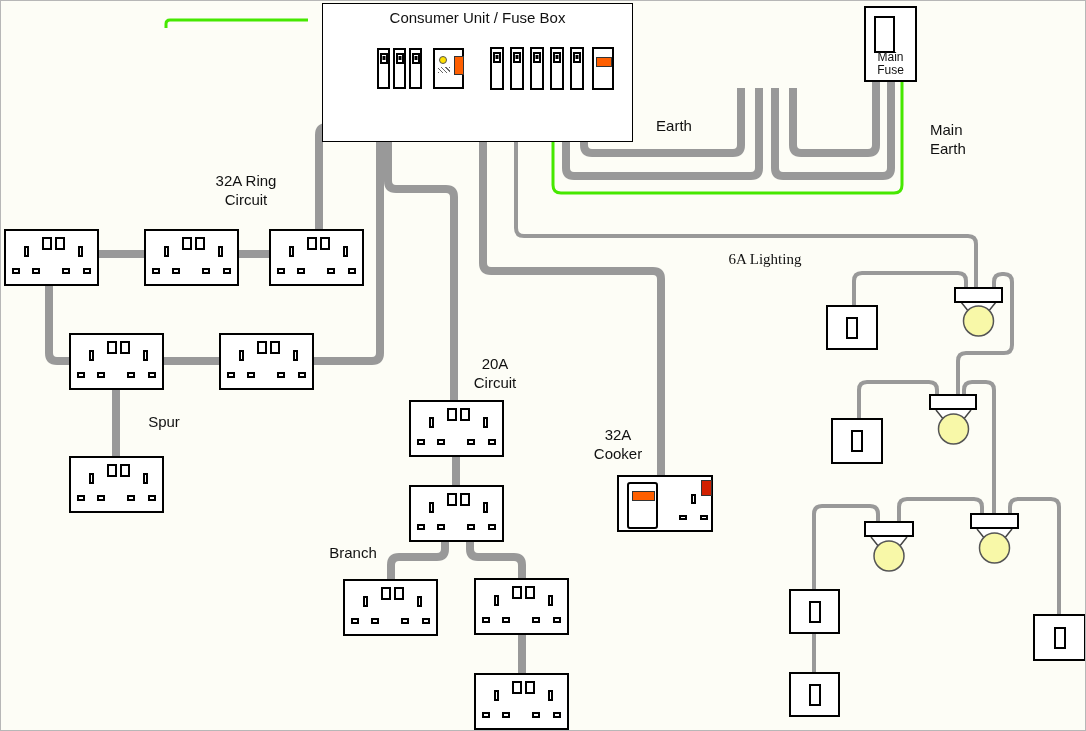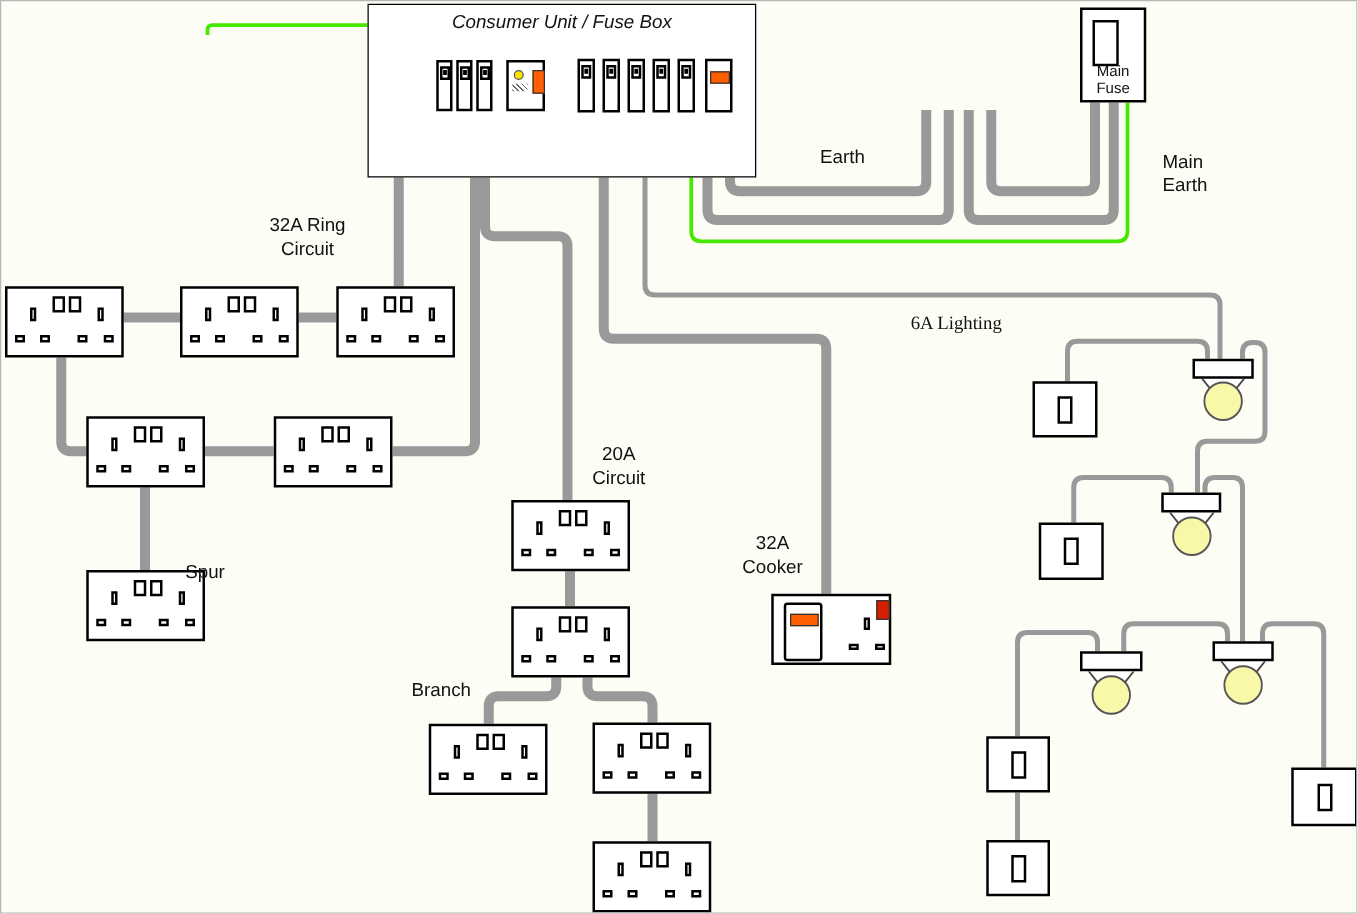--- a/index.html
+++ b/index.html
@@ -110,21 +110,21 @@
     <path class="lampholder" d="M960 301 L968 311 H987 L995 301"></path>
     <circle class="bulb" cx="977.5" cy="320" r="15"></circle>
     <path class="lampholder" d="M935 409 L943 419 H962 L970 409"></path>
     <circle class="bulb" cx="952.5" cy="428" r="15"></circle>
     <path class="lampholder" d="M870 536 L878 546 H898 L906 536"></path>
     <circle class="bulb" cx="888" cy="555" r="15"></circle>
     <path class="lampholder" d="M976 528 L984 538 H1003 L1011 528"></path>
     <circle class="bulb" cx="993.5" cy="547" r="15"></circle>
   </svg>
 
-  <div class="comp cu" id="cu-box" style="left:293px;top:2px;width:311px;height:139px;font-style:italic;">
+  <div class="comp cu" id="cu-box" style="left:321px;top:2px;width:311px;height:139px;">
     <div class="cu-title">Consumer Unit / Fuse Box</div>
   <div class="mcb" style="left: 54px; top: 44px; width: 13px; height: 41px;"></div>
       <div class="mcb" style="left: 70px; top: 44px; width: 13px; height: 41px;"></div>
       <div class="mcb" style="left: 86px; top: 44px; width: 13px; height: 41px;"></div>
       <div class="rcd" style="left: 110px; top: 44px; width: 31px; height: 41px;">
         <div class="test"></div>
         <div class="hatch"></div>
         <div class="rsw"></div>
       </div>
       <div class="mcb" style="left: 167px; top: 43px; width: 14px; height: 43px;"></div>
@@ -281,21 +281,21 @@
   <div class="lbl" style="left:673px;top:115px;">Earth</div>
   <div class="lbl left" style="left:929px;top:119px;">
     <span>Main</span><br>
     <span>Earth</span>
   </div>
   <div class="lbl" style="left:245px;top:170px;">
     <span>32A Ring</span><br>
     <span>Circuit</span>
   </div>
   <div class="lbl" style="left:764px;top:249px;font-family:Liberation Serif, serif;">6A Lighting</div>
-  <div class="lbl" style="left:163px;top:411px;margin-top:36px;">Spur</div>
+  <div class="lbl" style="left:163px;top:411px;">Spur</div>
   <div class="lbl" style="left:494px;top:353px;">
     <span>20A</span><br>
     <span>Circuit</span>
   </div>
   <div class="lbl" style="left:617px;top:424px;">
     <span>32A</span><br>
     <span>Cooker</span>
   </div>
   <div class="lbl" style="left:352px;top:542px;">Branch</div>
 

